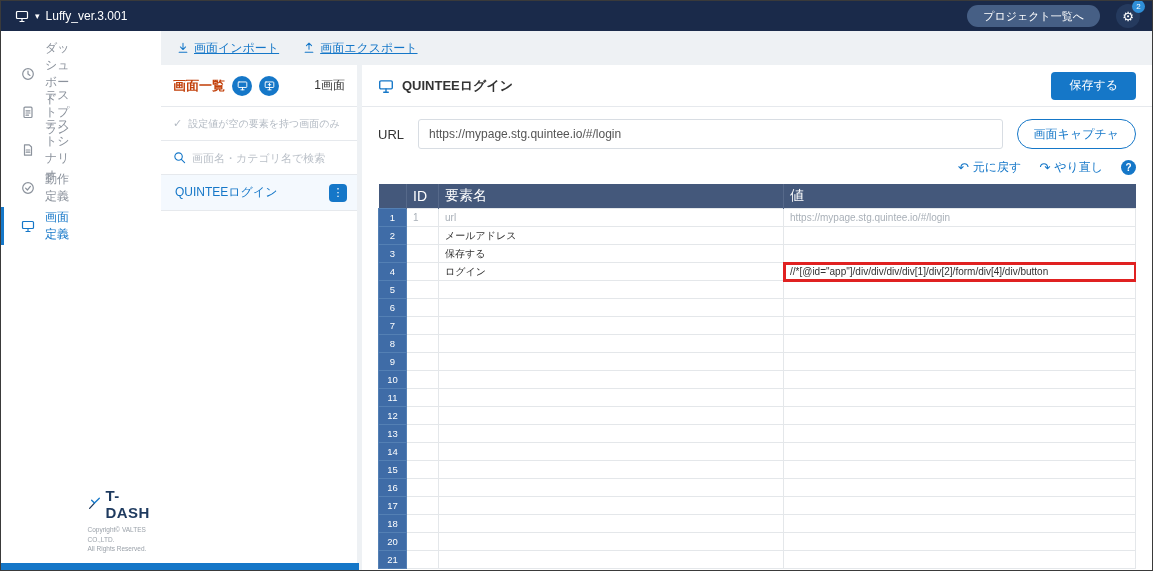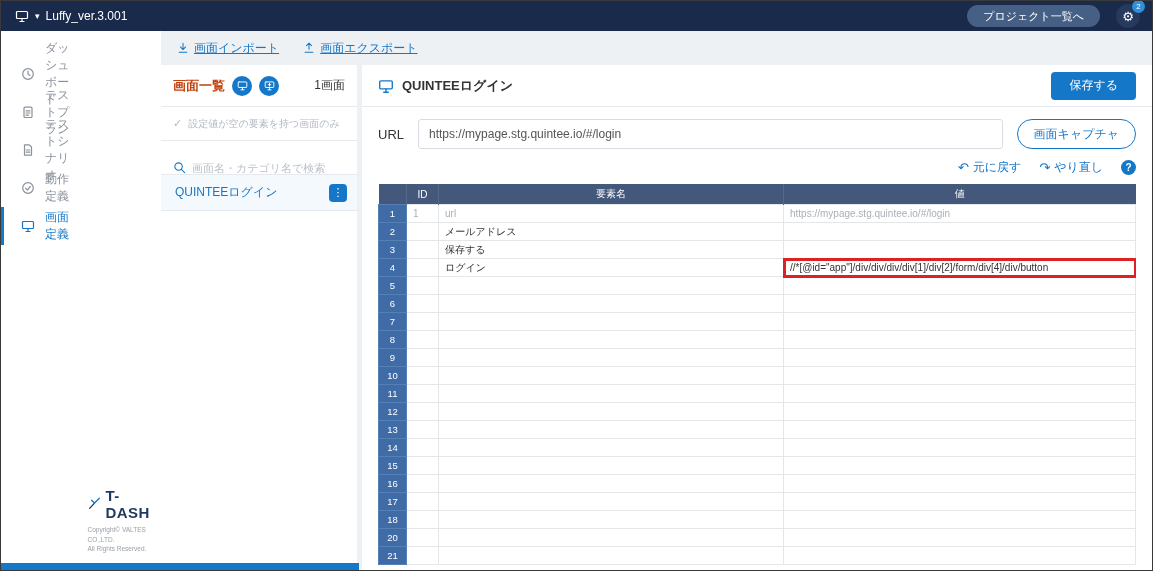--- a/index.html
+++ b/index.html
@@ -54,21 +54,21 @@
   .lp-header { height:42px; flex:0 0 42px; display:flex; align-items:center; padding:0 12px;
                border-bottom:1px solid #e6e9ed; }
   .lp-title { font-size:13px; color:#c2410c; font-weight:bold; }
   .circle-btn { width:20px; height:20px; border-radius:50%; background:#1577c8; display:flex;
                 align-items:center; justify-content:center; margin-left:7px; cursor:pointer; color:#fff; }
   .circle-btn .icon { width:11px; height:11px; }
   .lp-count { margin-left:auto; font-size:12px; color:#333; }
   .lp-filter { height:34px; flex:0 0 34px; display:flex; align-items:center; gap:6px; padding:0 12px;
                border-bottom:1px solid #e6e9ed; color:#b3bac3; font-size:10px; cursor:pointer; }
   .check { font-size:11px; }
-  .lp-search { height:34px; flex:0 0 34px; display:flex; align-items:flex-end; gap:6px; padding:0 12px;
+  .lp-search { height:34px; flex:0 0 34px; display:flex; align-items:center; gap:6px; padding:0 12px;
                border-bottom:1px solid #e6e9ed; }
   .lp-search .icon { width:13px; height:13px; color:#1577c8; }
   .lp-search input { border:none; outline:none; flex:1; min-width:0; font-size:11px;
                      font-family:inherit; color:#333; background:transparent; }
   .lp-search input::placeholder { color:#b9bfc7; }
   .screen-item { height:36px; display:flex; align-items:center; padding:0 10px 0 14px;
                  border-bottom:1px solid #e6e9ed; cursor:pointer; }
   .screen-item.active { background:#f4f9fe; }
   .si-label { color:#1577c8; font-size:12px; }
   .menu-btn { width:18px; height:18px; border-radius:4px; background:#1577c8; color:#fff;
@@ -91,22 +91,22 @@
                  border-radius:15px; padding:0 16px; font-size:12px; font-family:Liberation Serif, serif; cursor:pointer; }
   .undo-row { display:flex; align-items:center; justify-content:flex-end; gap:18px;
               padding:6px 16px; color:#1577c8; font-size:12px; }
   .undo, .redo { display:flex; align-items:center; gap:4px; cursor:pointer; }
   .uicon { font-size:13px; }
   .help { width:15px; height:15px; border-radius:50%; background:#1577c8; color:#fff; font-size:10px;
           font-weight:bold; display:flex; align-items:center; justify-content:center; cursor:pointer; }
 
   .table-wrap { flex:1; margin:2px 16px 0; overflow:hidden; }
   table { width:100%; border-collapse:collapse; table-layout:fixed; font-size:10px; }
-  thead th { background:#44587b; color:#fff; font-weight:normal; text-align:center; padding:3px 6px;
-             font-size:10px; height:18px; border-right:1px solid #56698a; }
+  thead th { background:#44587b; color:#fff; font-weight:normal; text-align:left; padding:3px 6px;
+             font-size:14px; height:18px; border-right:1px solid #56698a; }
   thead th:last-child { border-right:none; }
   tbody td { height:18px; border:1px solid #e4e7ea; padding:0 6px; color:#333; background:#fff;
              white-space:nowrap; overflow:hidden; }
   td.rn { background:#3f6ca7; color:#fff; text-align:center; border-color:#5480b4;
           font-size:9.5px; padding:0; }
   td.muted { color:#a9b0b8; }
   td.hl { outline:3px solid #e02121; outline-offset:-2px; position:relative; z-index:2; }
 
   .footer-strip { position:absolute; left:0; bottom:0; width:358px; height:7px; background:#1577c8; }
 </style>

